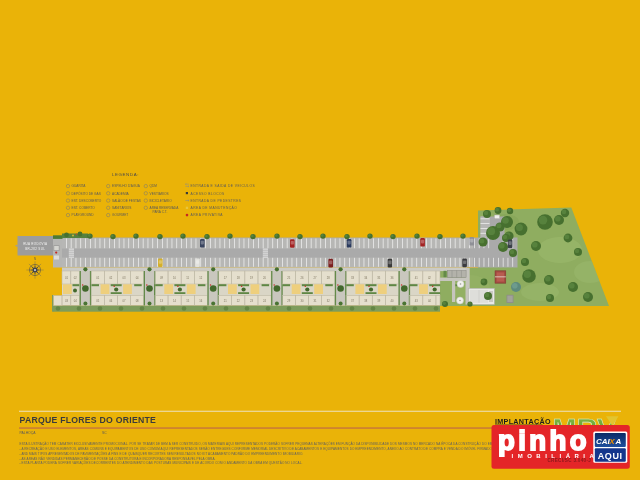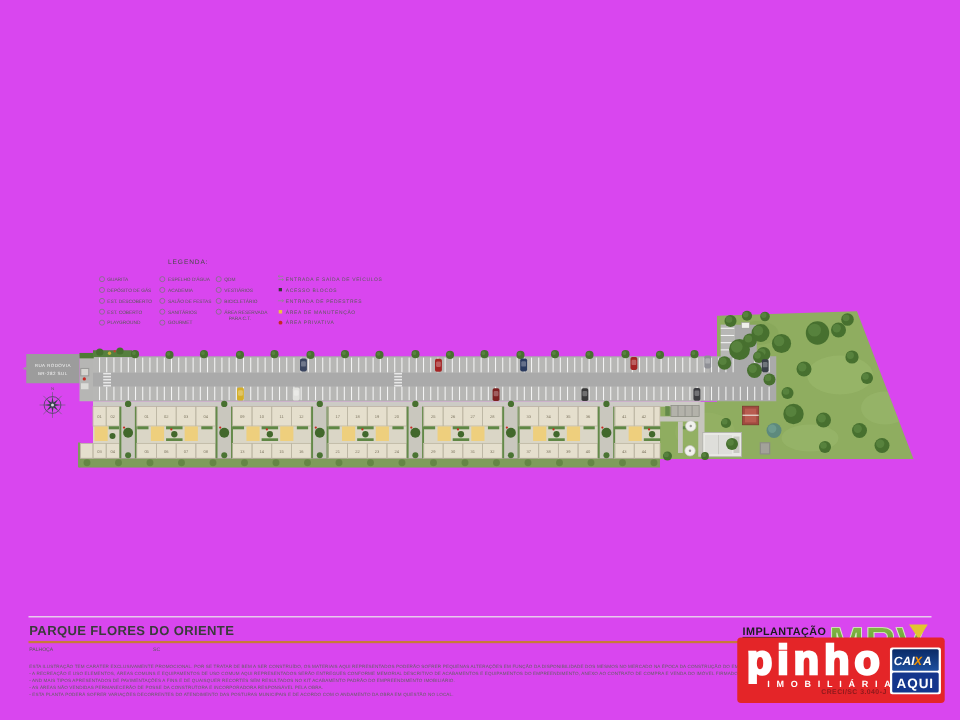--- a/index.html
+++ b/index.html
@@ -1,16 +1,16 @@
 <!DOCTYPE html>
 <html><head>
 <meta charset="utf-8">
 <style>
   html,body { margin:0; padding:0; background:#ffffff; }
-  #page { position:relative; width:640px; height:480px; background:#d946ef; overflow:hidden;
+  #page { position:relative; width:640px; height:480px; background:#eab308; overflow:hidden;
           font-family:"Liberation Sans", sans-serif; }
   svg { position:absolute; left:0; top:0; }
   text { font-family:"Liberation Sans", sans-serif; }
 </style>
 </head>
 <body>
 <div id="page">
 <svg width="640" height="480" viewBox="0 0 640 480">
 
 <g>

